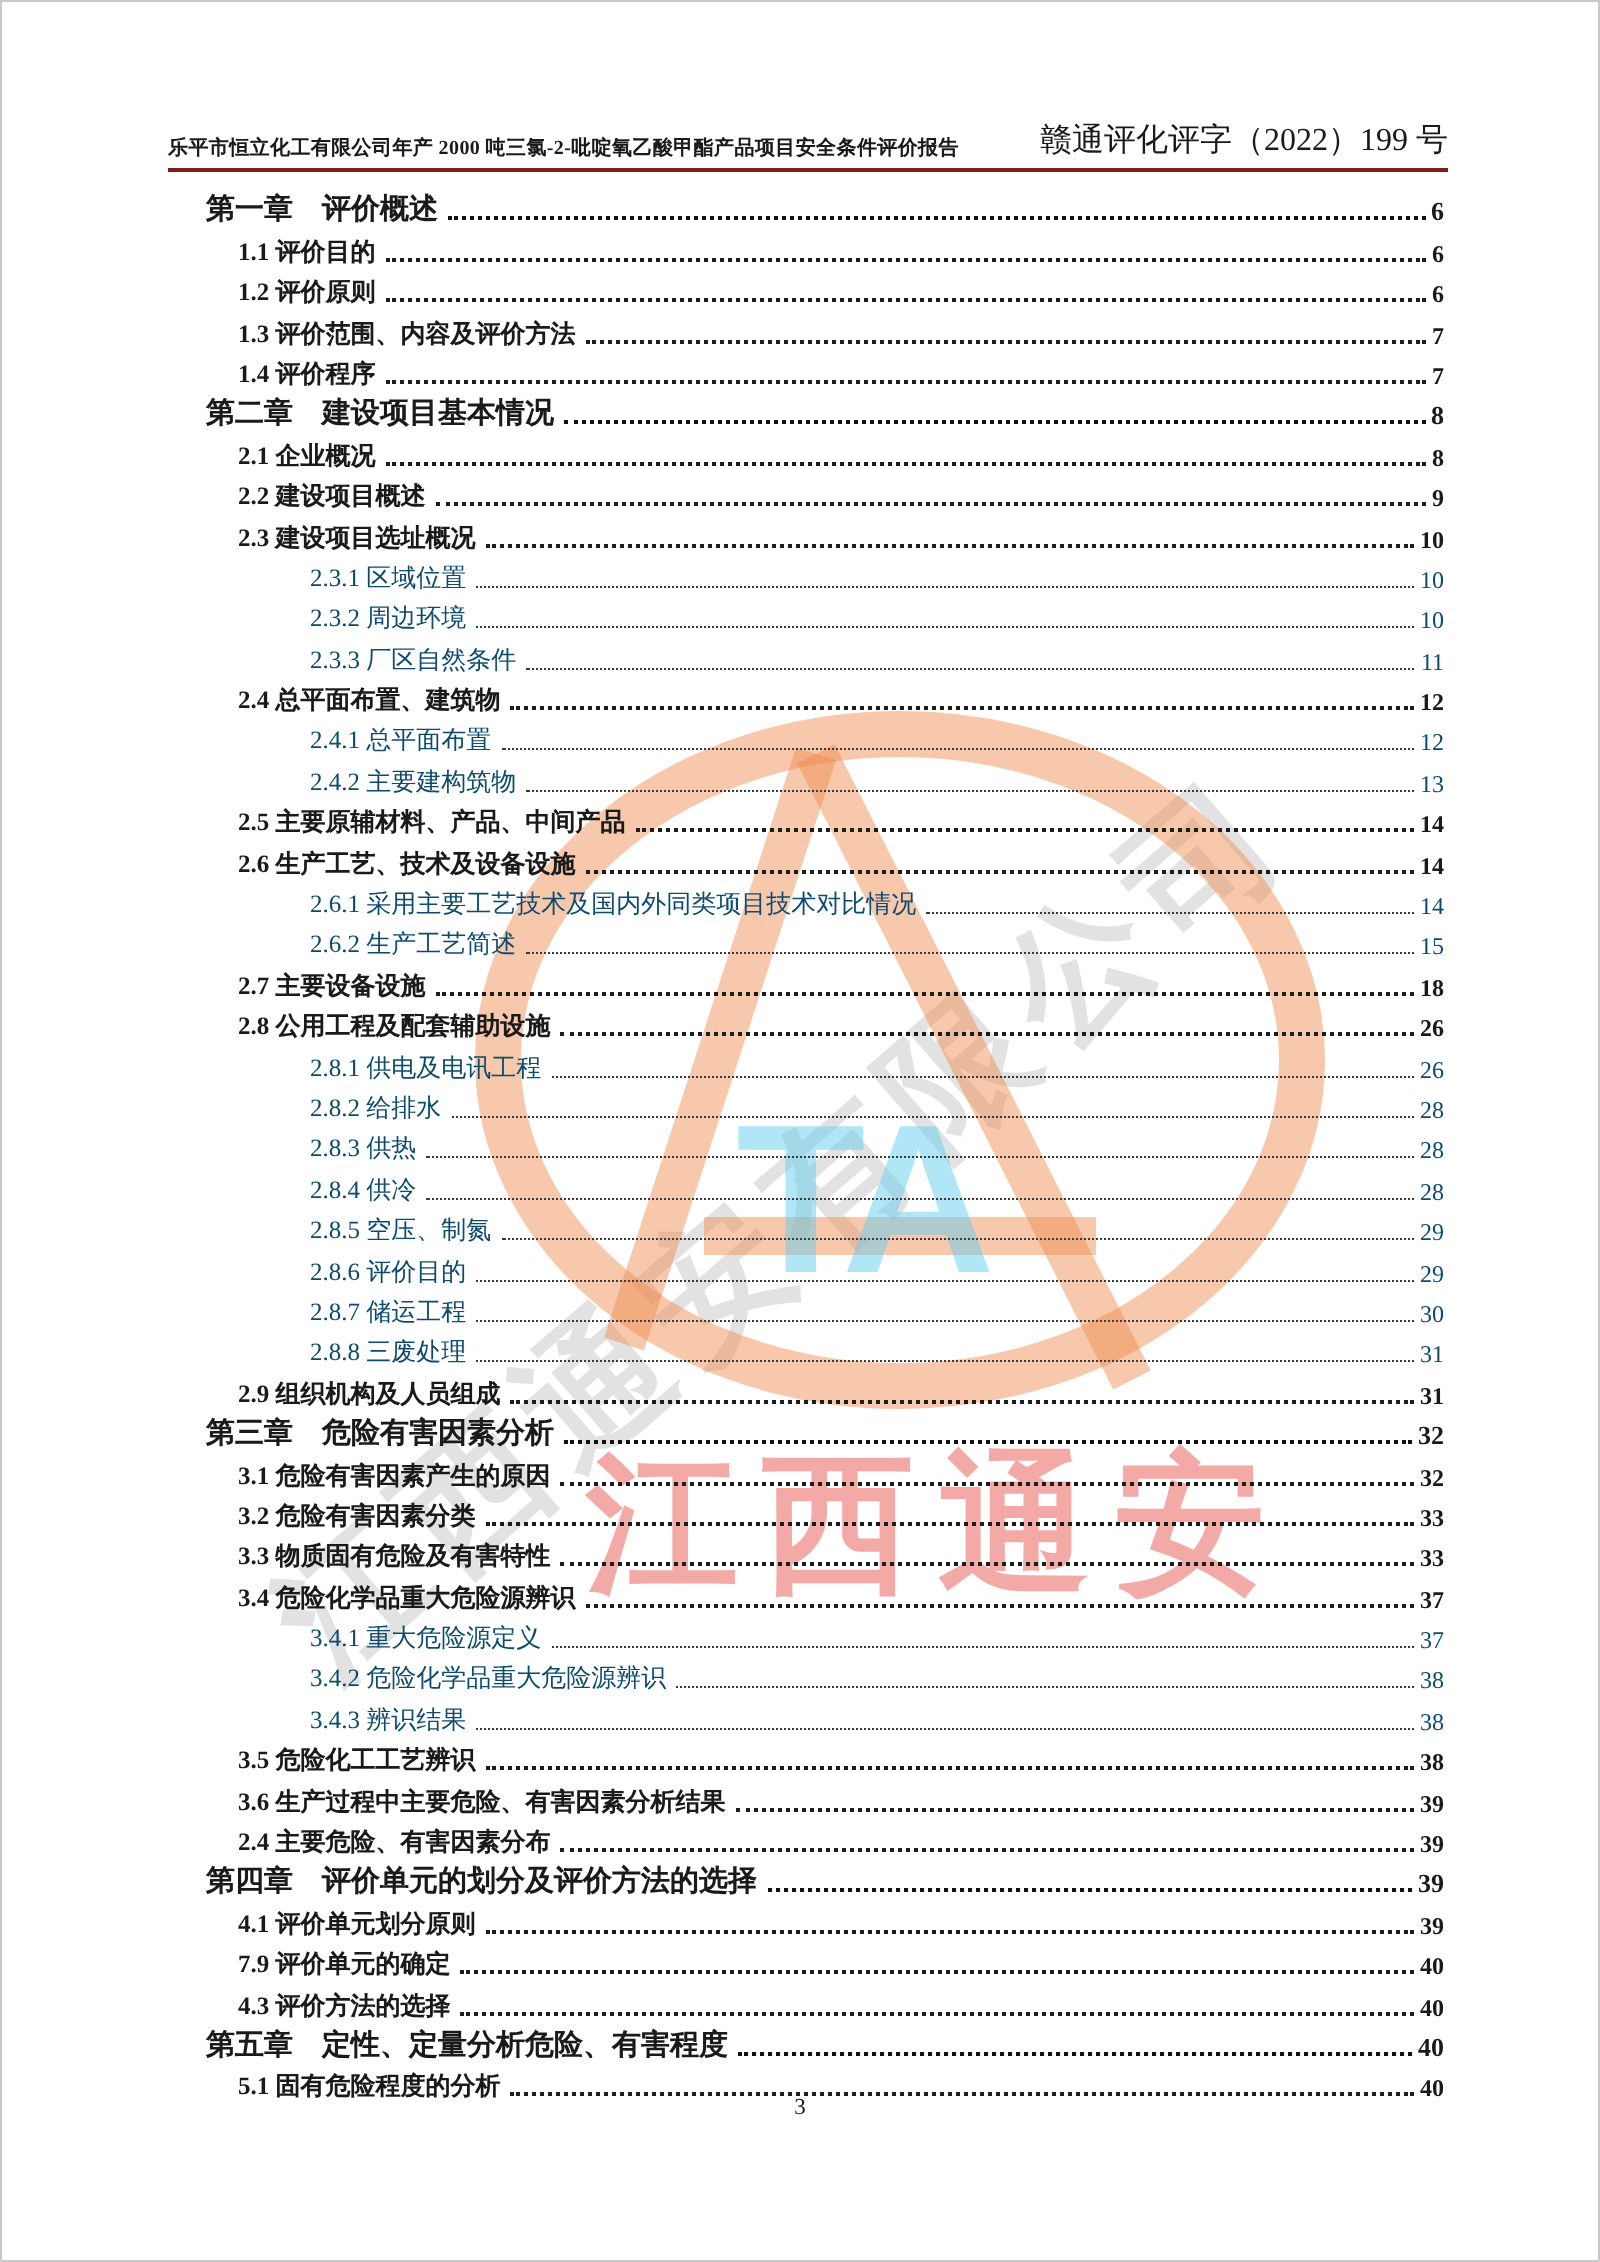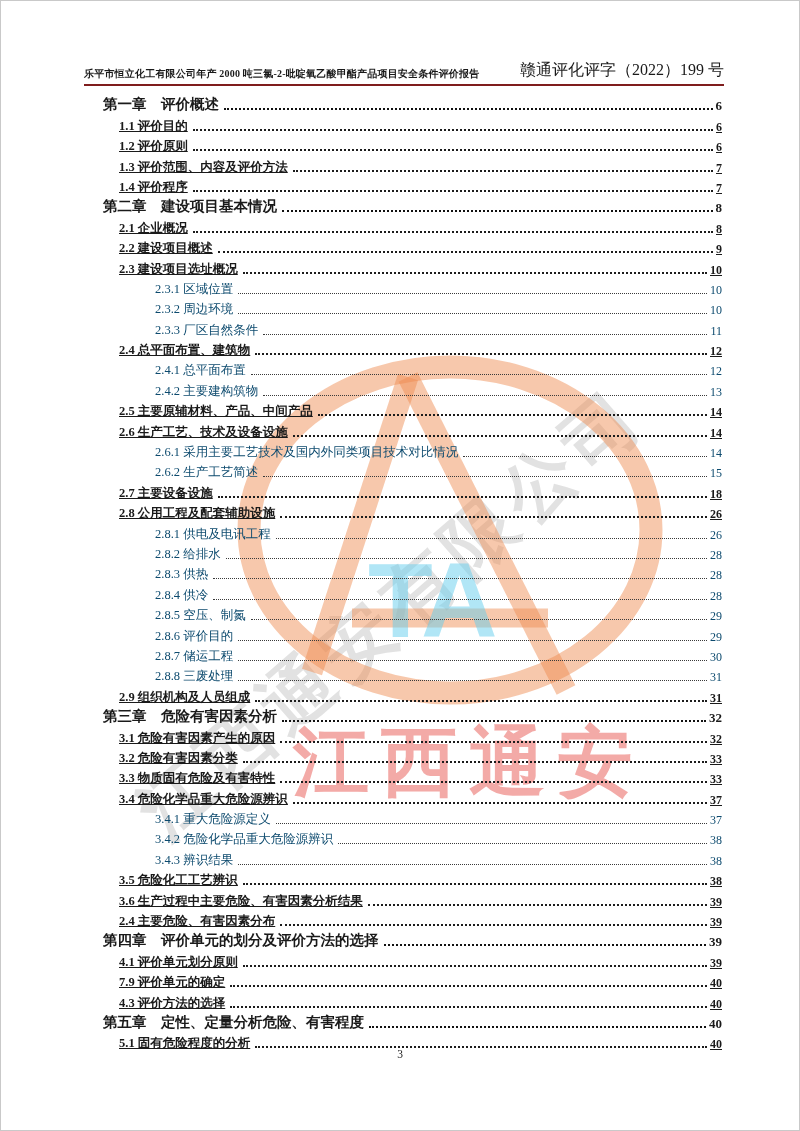--- a/index.html
+++ b/index.html
@@ -28,21 +28,21 @@
   
   .toc{position:absolute;top:94px;left:85px;right:78px;z-index:2;}
   .row{display:flex;align-items:flex-end;height:20.4px;}
   .lbl{white-space:nowrap;margin-top:47px;}
   .dots{flex:1;min-width:12px;margin:0 3px 4px 5px;border-bottom:2px dotted #1c1c1c;}
   .pg{font-family:"Liberation Serif",serif;}
   .lvl1{font-family:"Liberation Sans",sans-serif;font-size:14.5px;font-weight:bold;}
   .lvl1 .lbl{padding-left:18px;}
   .lvl1 .pg{font-size:13px;font-weight:bold;}
   .lvl1 .dots{border-bottom:2.2px dotted #111;}
-  .lvl2{font-size:12.5px;font-weight:bold;text-decoration:underline;}
+  .lvl2{font-size:12.5px;font-weight:bold;}
   .lvl2 .lbl{padding-left:34px;}
   .lvl2 .pg{font-size:12px;font-weight:bold;}
   .lvl3{font-size:12.5px;font-weight:normal;color:#0c4a6e;}
   .lvl3 .lbl{padding-left:70px;}
   .lvl3 .pg{font-size:12px;}
   .lvl3 .dots{border-bottom:1.6px dotted #3a3a3a;}
 
   
   .footer{position:absolute;top:1048px;left:0;right:0;text-align:center;z-index:2;
           font-size:11.5px;}

